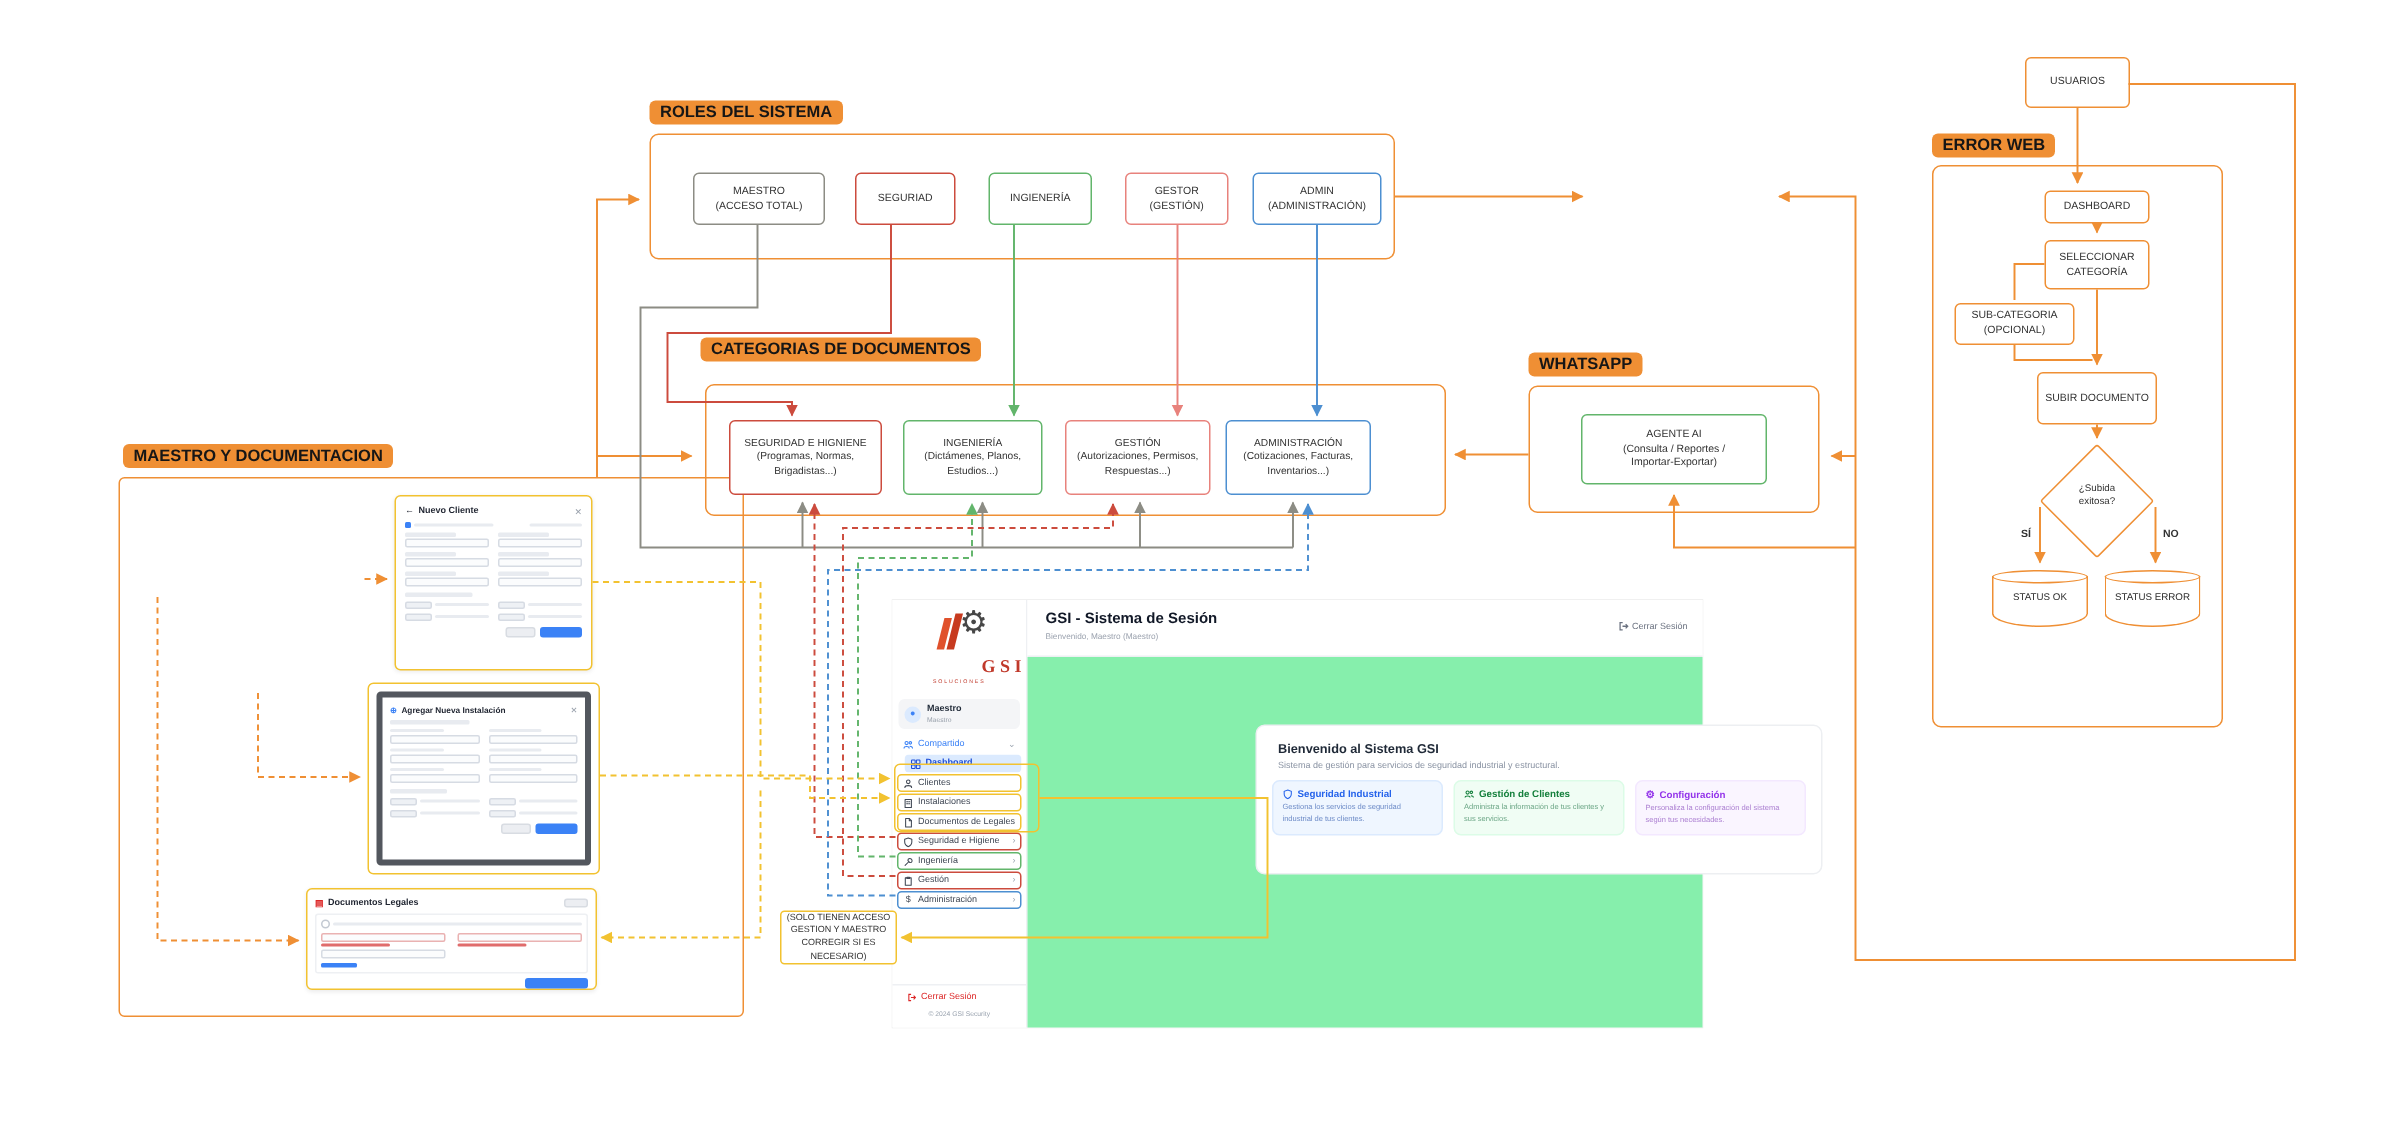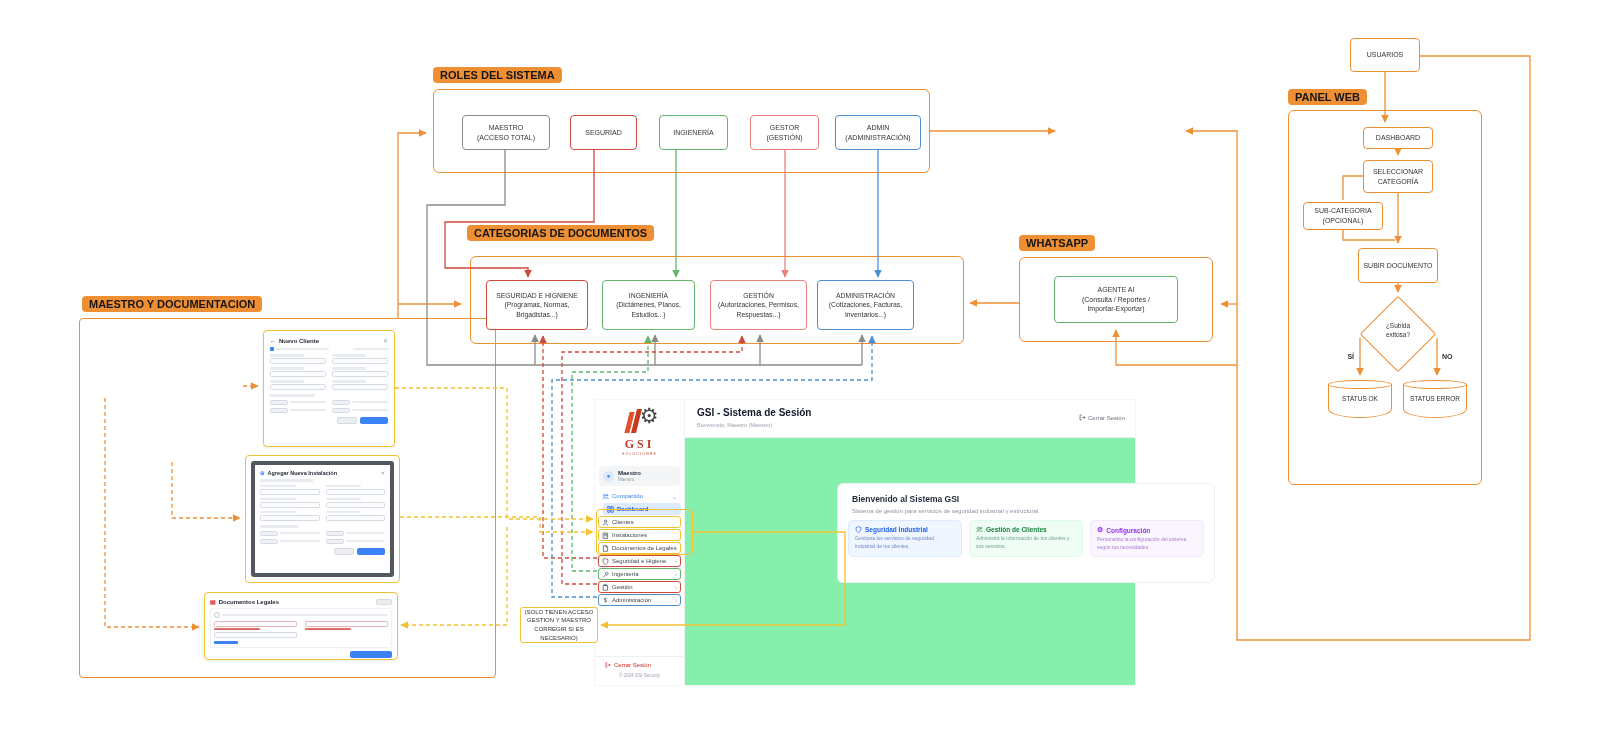--- a/index.html
+++ b/index.html
@@ -94,21 +94,21 @@
   .theme-green .ct{color:#15803d}.theme-green .cd{color:#6da787}
   .theme-purple{background:#faf5ff;border-color:#f3e8ff}
   .theme-purple .ct{color:#9333ea}.theme-purple .cd{color:#ab7fd1}
 
   
   #logo{position:relative;height:54px}
   #logo-mark{position:relative;width:42px;height:28px;margin:0 auto}
   .logo-bar1{position:absolute;left:8px;top:4px;width:5px;height:21px;background:#e0512c;transform:skewX(-14deg)}
   .logo-bar2{position:absolute;left:15px;top:1px;width:5px;height:24px;background:#c73a1f;transform:skewX(-14deg)}
   #logo-gear{position:absolute;right:2px;top:-3px;font-size:21px;color:#474747;line-height:1}
-  #logo-text{text-align:center;font-family:"Liberation Serif",serif;font-weight:bold;
+  #logo-text{text-align:right;font-family:"Liberation Serif",serif;font-weight:bold;
     color:#c0392b;font-size:12px;letter-spacing:3px;margin-top:1px}
   #logo-cap{text-align:center;font-size:3.5px;color:#c0392b;letter-spacing:1.2px}
   #avatar-row{display:flex;align-items:center;gap:4px;margin:4px 4px 4px 4px;background:#f4f5f7;
     border-radius:4px;padding:3px 4px;height:20px}
   #avatar{width:11px;height:11px;border-radius:50%;background:#dbeafe;color:#3b82f6;
     display:flex;align-items:center;justify-content:center;font-size:6px}
   #user-name{font-size:6px;font-weight:bold;color:#1f2937;line-height:1.2}
   #user-role{font-size:4.5px;color:#98a0ab;line-height:1.2}
   .sb-item{height:12px;margin:1px 3px 0;display:flex;align-items:center;gap:3px;font-size:6px;
     padding:0 3px;border:1px solid transparent;border-radius:3px;color:#3f4754;white-space:nowrap;overflow:hidden}
@@ -333,21 +333,21 @@
 (Cotizaciones, Facturas,
 Inventarios...)</div>
 
 
   <div class="lbl" style="left:1019px;top:235px">WHATSAPP</div>
   <div class="obox" style="left:1019px;top:257px;width:194px;height:85px"></div>
   <div class="fbox c-green" style="left:1054px;top:276px;width:124px;height:47px">AGENTE AI
 (Consulta / Reportes /
 Importar-Exportar)</div>
 
-  <div class="lbl" style="left:1288px;top:89px">PANEL WEB</div>
+  <div class="lbl" style="left:1288px;top:89px">ERROR WEB</div>
   <div class="obox" style="left:1288px;top:110px;width:194px;height:375px"></div>
   <div class="fbox c-orange" style="left:1350px;top:38px;width:70px;height:34px">USUARIOS</div>
   <div class="fbox c-orange" style="left:1363px;top:127px;width:70px;height:22px">DASHBOARD</div>
   <div class="fbox c-orange" style="left:1363px;top:160px;width:70px;height:33px">SELECCIONAR
 CATEGORÍA</div>
   <div class="fbox c-orange" style="left:1303px;top:202px;width:80px;height:28px">SUB-CATEGORIA
 (OPCIONAL)</div>
   <div class="fbox c-orange" style="left:1358px;top:248px;width:80px;height:35px">SUBIR DOCUMENTO</div>
   <div id="diamond"></div>
   <div id="diamond-txt">¿Subida

